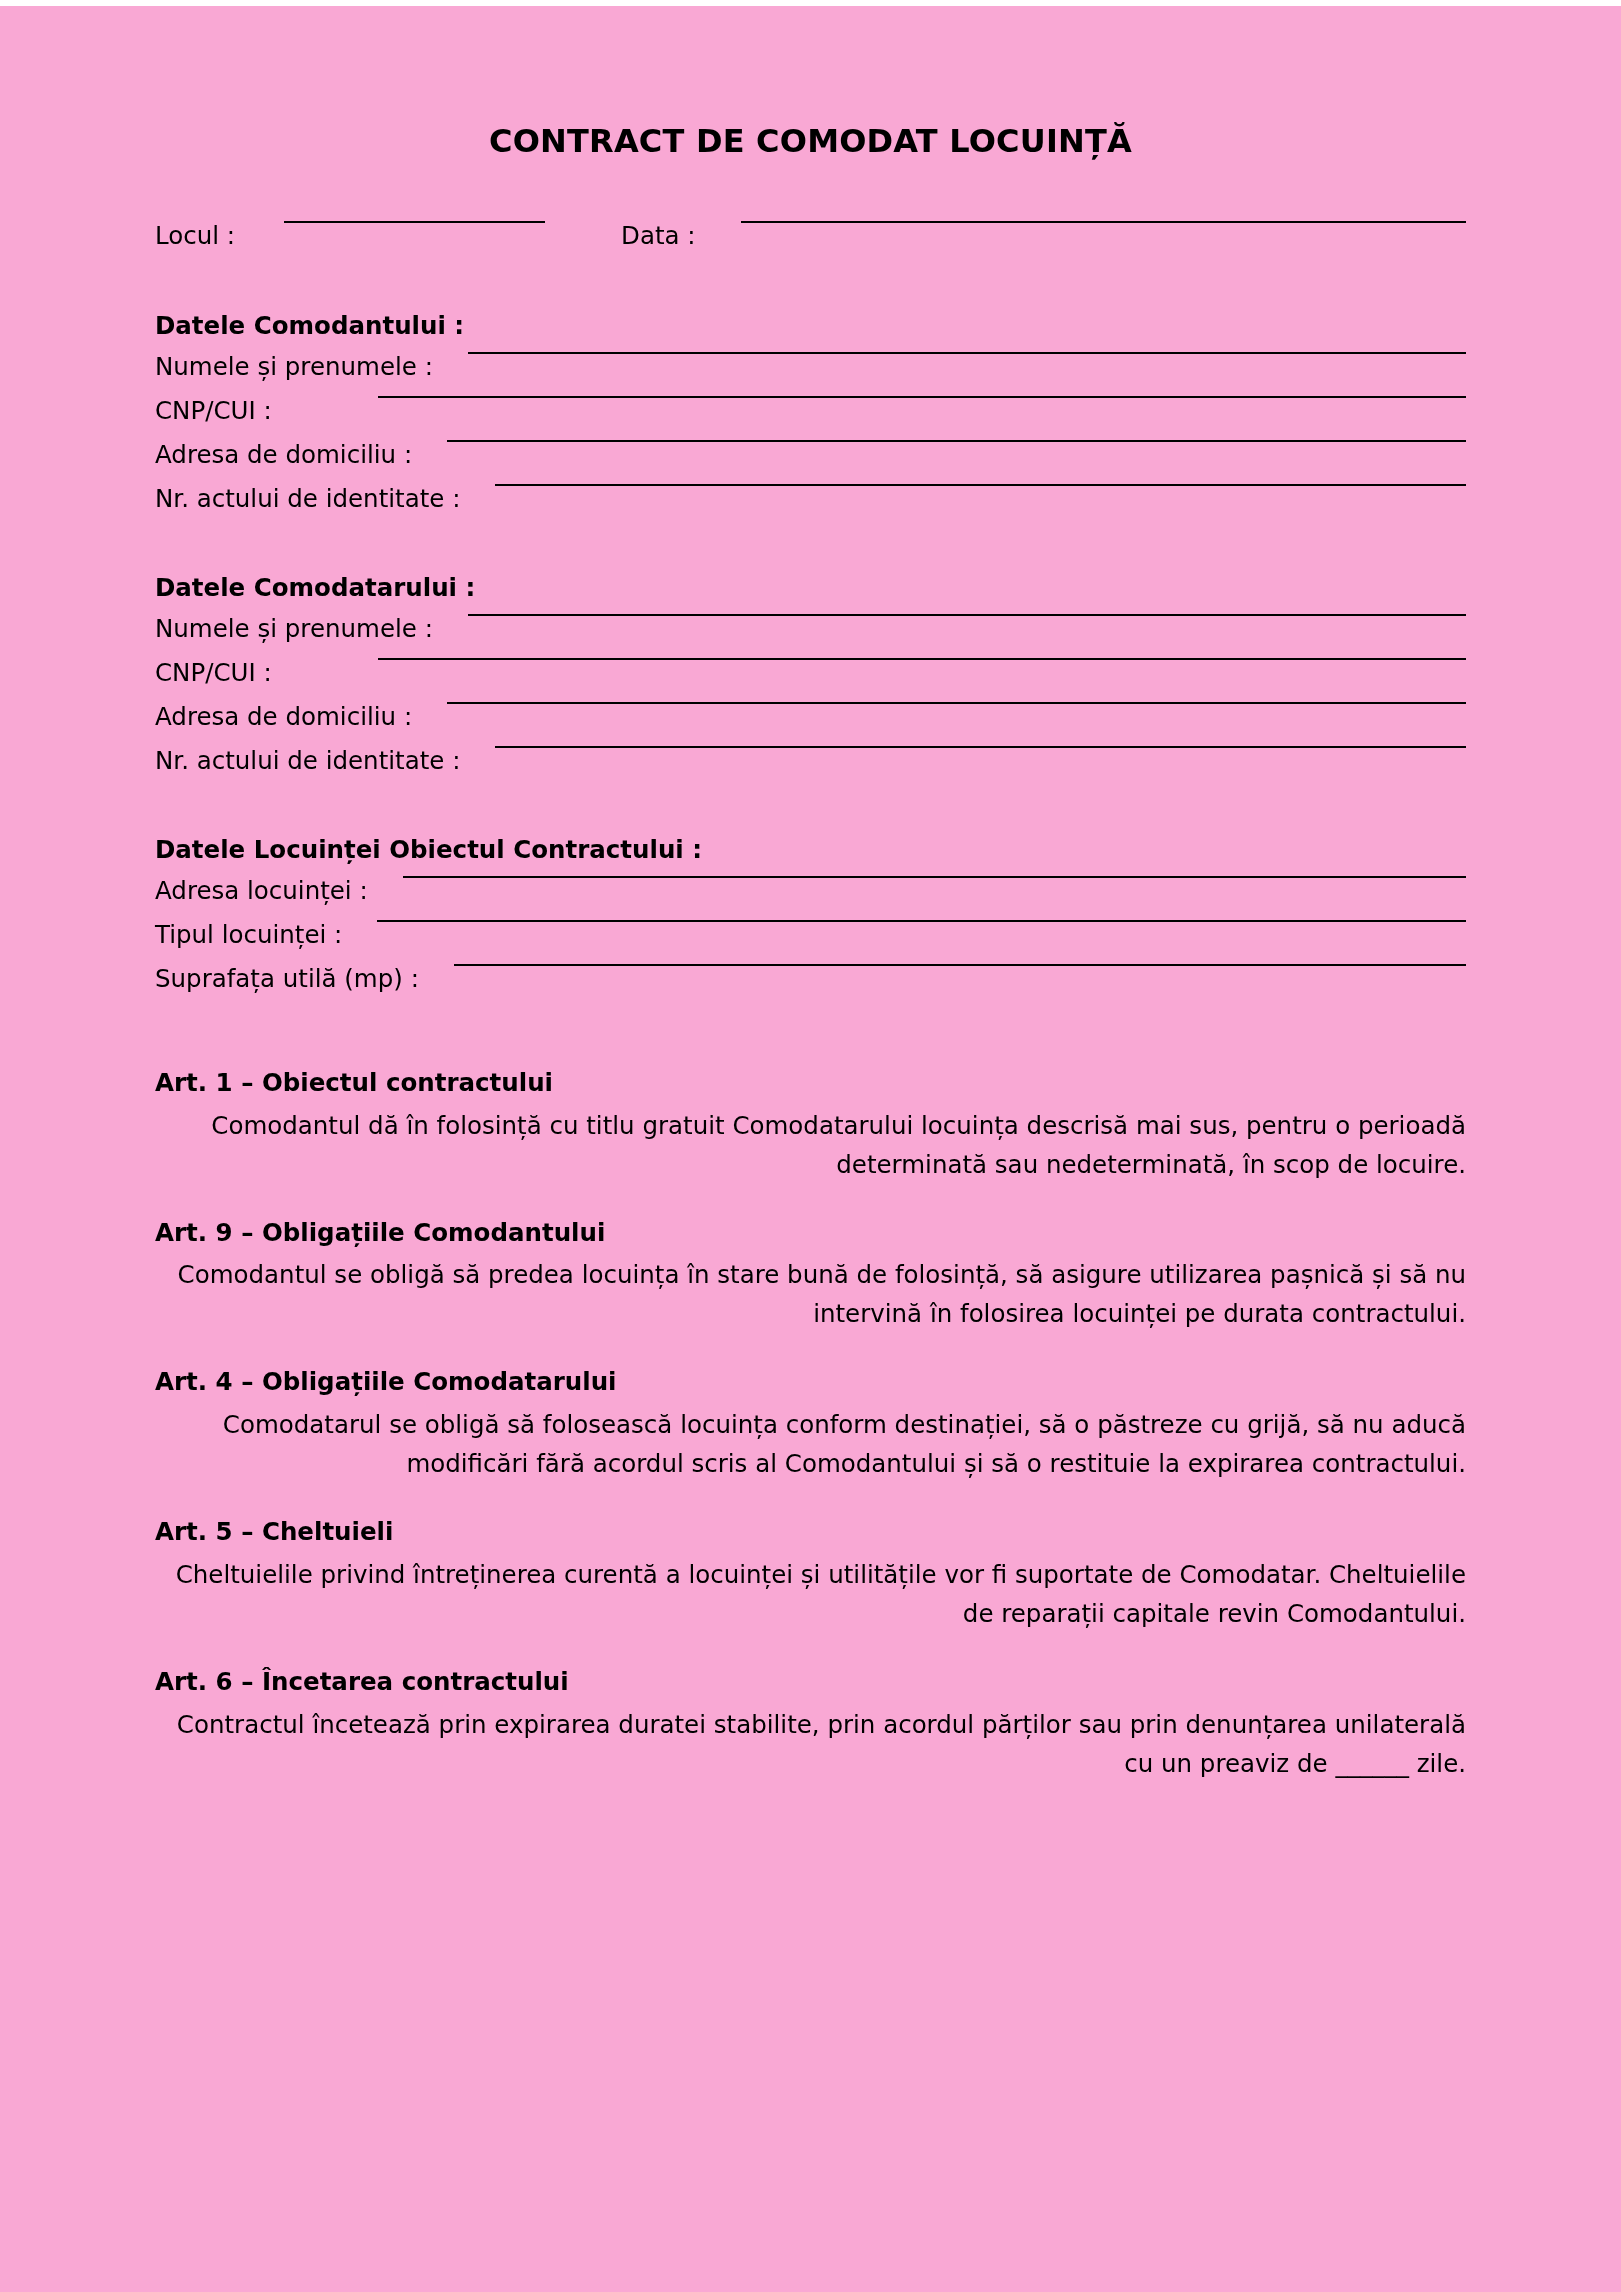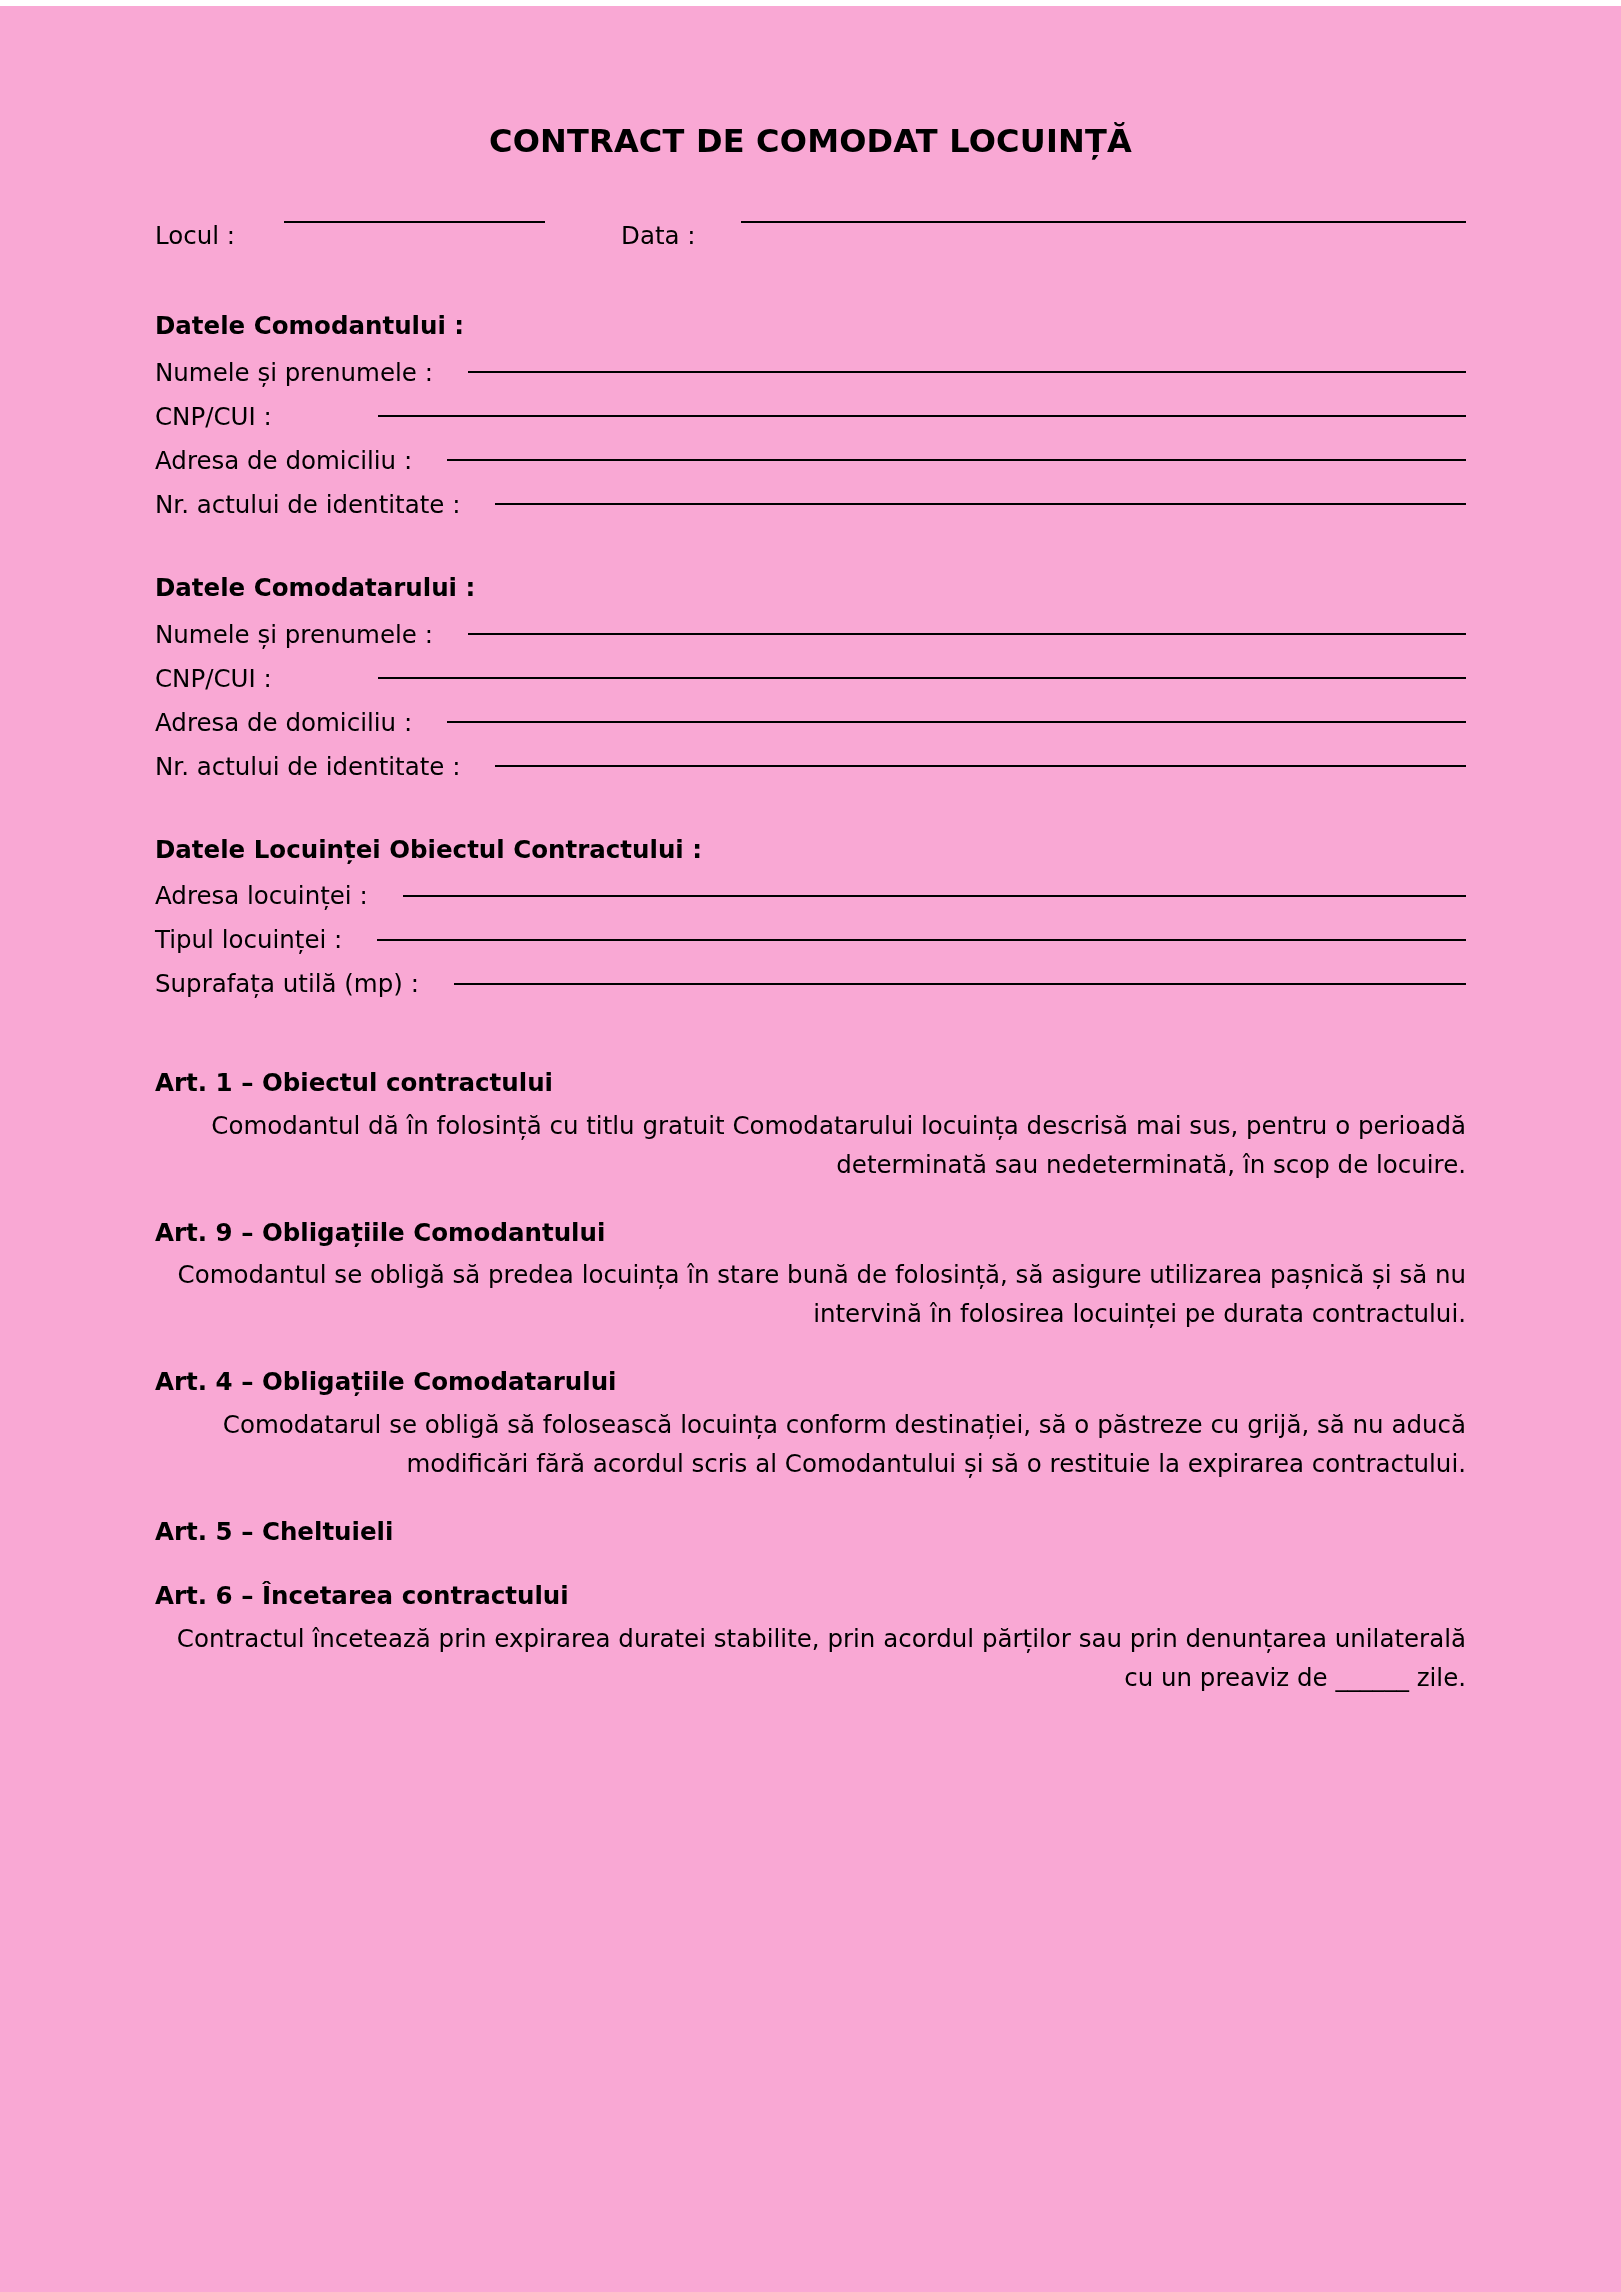--- a/index.html
+++ b/index.html
@@ -29,21 +29,21 @@
     font-size: 32px;
     font-weight: bold;
     letter-spacing: 0.2px;
     padding-top: 114px;
     line-height: 1.2;
   }
 
   
   .form-row {
     display: flex;
-    align-items: center;
+    align-items: flex-start;
     height: 45px;
   }
   .form-label {
     font-size: 24.5px;
     line-height: 29px;
     white-space: nowrap;
     padding-bottom: 3.9px;
   }
   .rule {
     flex: 1 1 auto;
@@ -207,20 +207,21 @@
       <div class="article-body"><span>Comodantul se obligă să predea locuința în stare bună de folosință, să asigure utilizarea pașnică și să nu intervină în folosirea locuinței pe durata contractului.</span></div>
     </div>
 
     <div class="article">
       <div class="article-title">Art. 4 – Obligațiile Comodatarului</div>
       <div class="article-body"><span>Comodatarul se obligă să folosească locuința conform destinației, să o păstreze cu grijă, să nu aducă modificări fără acordul scris al Comodantului și să o restituie la expirarea contractului.</span></div>
     </div>
 
     <div class="article">
       <div class="article-title">Art. 5 – Cheltuieli</div>
+      <div class="article-body"><span>Cheltuielile privind întreținerea curentă a locuinței și utilitățile vor fi suportate de Comodatar. Cheltuielile de reparații capitale revin Comodantului.</span></div>
     </div>
 
     <div class="article">
       <div class="article-title">Art. 6 – Încetarea contractului</div>
       <div class="article-body"><span>Contractul încetează prin expirarea duratei stabilite, prin acordul părților sau prin denunțarea unilaterală cu un preaviz de </span><span>______</span><span> zile.</span></div>
     </div>
 
   </div>
 
 </div>

